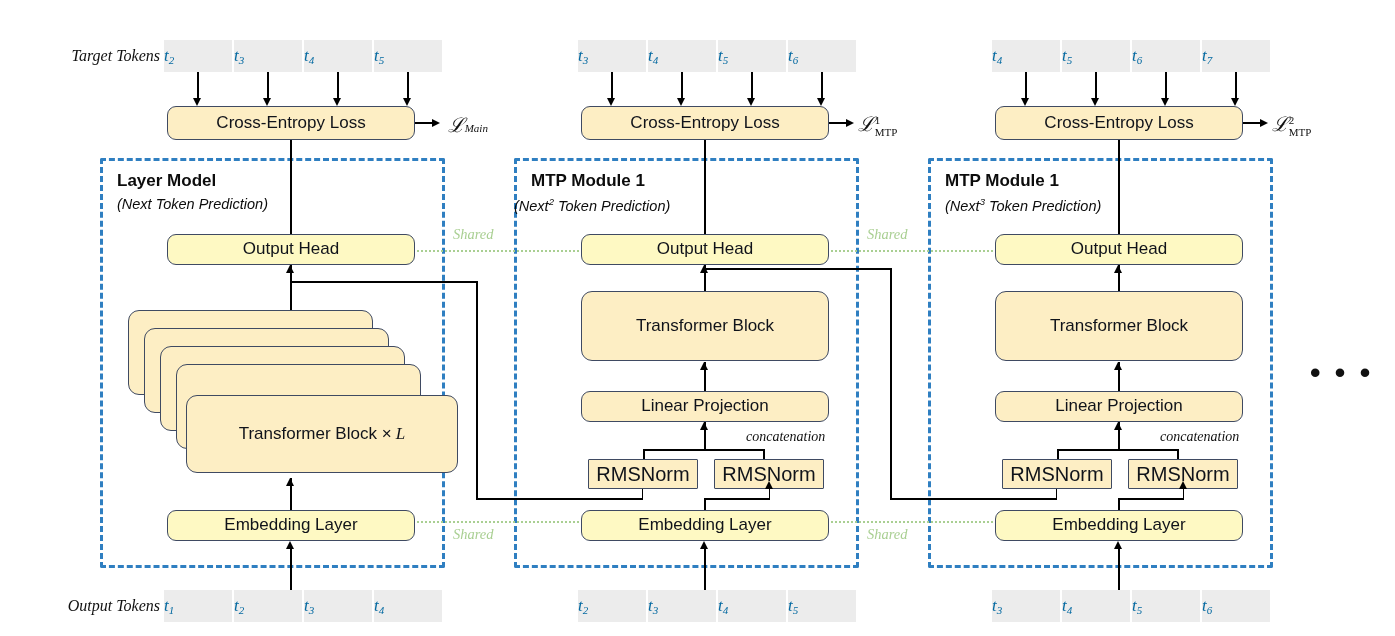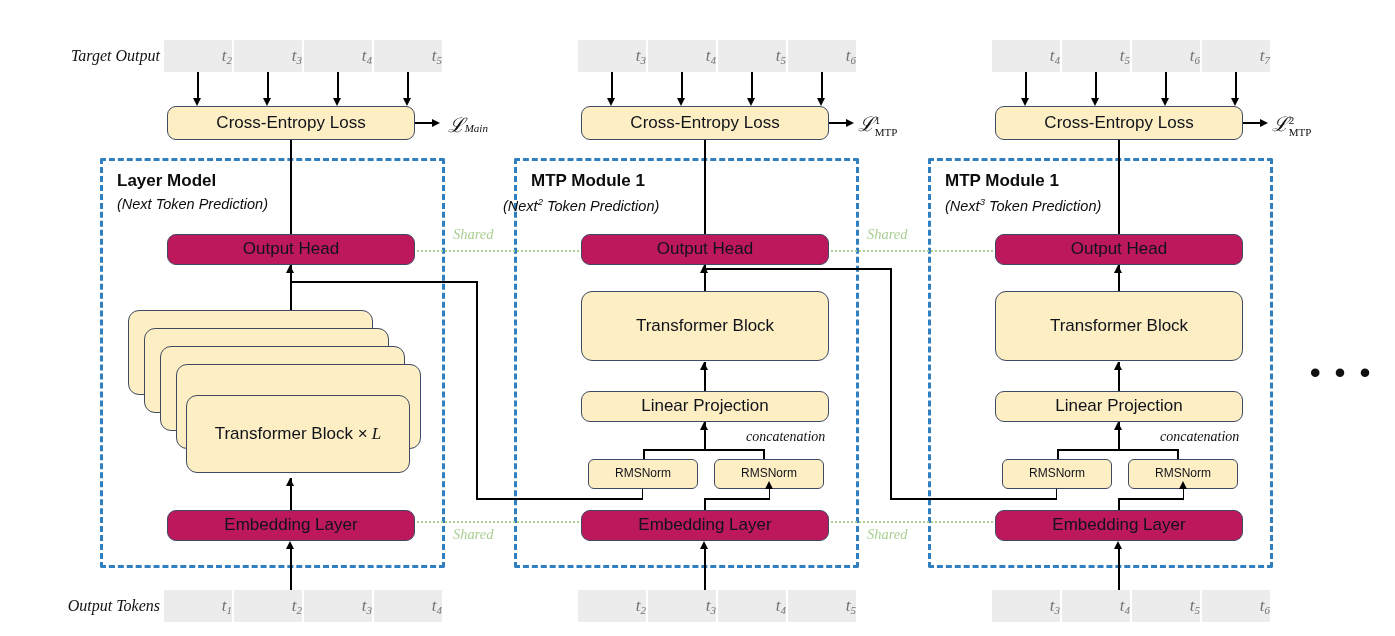--- a/index.html
+++ b/index.html
@@ -3,42 +3,42 @@
 <meta charset="utf-8">
 <style>
   html,body{margin:0;padding:0;background:#ffffff;}
   body{font-family:"Liberation Sans", sans-serif;}
   #canvas{position:relative;width:1395px;height:636px;background:#ffffff;overflow:hidden;}
 
   .abs{position:absolute;box-sizing:border-box;}
 
   
   .tok{
-    background:#ececec;color:#737373;
+    background:#ececec;color:#0369a1;
     font-family:"Liberation Serif", serif;font-style:italic;
-    font-size:17px;display:flex;align-items:center;justify-content:flex-end;
+    font-size:17px;display:flex;align-items:center;justify-content:flex-start;
     height:32px;width:68px;
   }
   .tok sub{font-size:11px;font-style:italic;vertical-align:-0.25em;}
 
   .rowlabel{
     font-family:"Liberation Serif", serif;font-style:italic;font-size:16px;
     color:#111;display:flex;align-items:center;justify-content:flex-end;
     height:32px;
   }
 
   
   .box{
     border:1.6px solid #3f4a62;border-radius:9px;
     display:flex;align-items:center;justify-content:center;
     font-size:17px;color:#10131a;text-align:center;line-height:1.1;
   }
   .box.yellow{background:#fdeec4;}
-  .box.green{background:#be185d;}
-  .box.small{font-size:12px;border-radius:6px;}
+  .box.green{background:#fef9c3;}
+  .box.small{font-size:20px;border-radius:1px;}
 
   
   .stackcard{
     border:1.6px solid #3f4a62;border-radius:11px;background:#fdeec4;
   }
 
   
   .module{
     border:3.5px dashed #2f7fc1;border-radius:2px;background:transparent;
   }
@@ -93,21 +93,21 @@
   .ellipsis{
     font-size:30px;font-weight:bold;color:#111;letter-spacing:3px;line-height:1;
   }
   .xl{font-family:"Liberation Serif", serif;font-style:italic;}
 </style>
 </head>
 <body>
 
 <div id="canvas">
 
-  <div class="abs rowlabel" style="left:10px;top:40px;width:150px;">Target Output</div>
+  <div class="abs rowlabel" style="left:10px;top:40px;width:150px;">Target Tokens</div>
   <div class="abs rowlabel" style="left:10px;top:590px;width:150px;">Output Tokens</div>
 
   <div class="abs tok" style="left:164px;top:40px;">
       <span>t<sub>2</sub></span>
     </div>
   <div class="abs tok" style="left:234px;top:40px;">
       <span>t<sub>3</sub></span>
     </div>
   <div class="abs tok" style="left:304px;top:40px;">
       <span>t<sub>4</sub></span>
@@ -236,21 +236,21 @@
   </div>
 
   <div class="abs module" style="left:100px;top:158px;width:345px;height:410px;"></div>
   <div class="abs module" style="left:514px;top:158px;width:345px;height:410px;"></div>
   <div class="abs module" style="left:928px;top:158px;width:345px;height:410px;"></div>
 
   <div class="abs modtitle" style="left:117px;top:171px;">Layer Model</div>
   <div class="abs modsub" style="left:117px;top:196px;">(Next Token Prediction)</div>
 
   <div class="abs modtitle" style="left:531px;top:171px;">MTP Module 1</div>
-  <div class="abs modsub" style="left:503px;top:196px;">
+  <div class="abs modsub" style="left:514px;top:196px;">
     <span>(Next</span><sup>2</sup><span> Token Prediction)</span>
   </div>
 
   <div class="abs modtitle" style="left:945px;top:171px;">MTP Module 1</div>
   <div class="abs modsub" style="left:945px;top:196px;">
     <span>(Next</span><sup>3</sup><span> Token Prediction)</span>
   </div>
 
   <div class="abs vline" style="left:290px;top:140px;height:95px;"></div>
   <div class="abs vline" style="left:704px;top:140px;height:95px;"></div>
@@ -283,21 +283,21 @@
   <div class="abs hline" style="left:290px;top:281px;width:188px;"></div>
   <div class="abs vline" style="left:476.4px;top:281px;height:218px;"></div>
   <div class="abs hline" style="left:476.4px;top:498px;width:167px;"></div>
   <div class="abs vline" style="left:641.6px;top:488px;height:11px;"></div>
   <div class="abs arrowup" style="left:638px;top:481px;"></div>
 
   <div class="abs stackcard" style="left:128px;top:310px;width:245px;height:85px;"></div>
   <div class="abs stackcard" style="left:144px;top:328px;width:245px;height:85px;"></div>
   <div class="abs stackcard" style="left:160px;top:346px;width:245px;height:85px;"></div>
   <div class="abs stackcard" style="left:176px;top:364px;width:245px;height:85px;"></div>
-  <div class="abs box yellow" style="left:186px;top:395px;width:224px;height:78px;border-radius:11px;">
+  <div class="abs box yellow" style="left:186px;top:395px;width:272px;height:78px;border-radius:11px;">
     <span><span>Transformer Block ×<span class="xl"> L</span></span></span>
   </div>
 
   <div class="abs vline" style="left:290px;top:495px;height:15px;"></div>
   <div class="abs arrowup" style="left:286px;top:478px;"></div>
   <div class="abs vline" style="left:290px;top:478px;height:20px;"></div>
 
   <div class="abs box green" style="left:167px;top:510px;width:248px;height:31px;">
     <span>Embedding Layer</span>
   </div>

